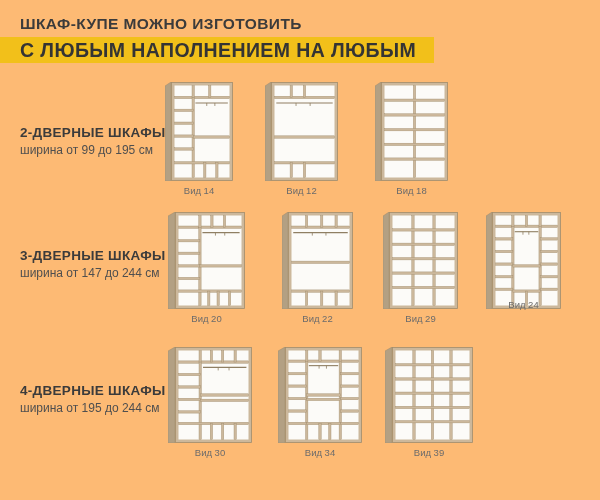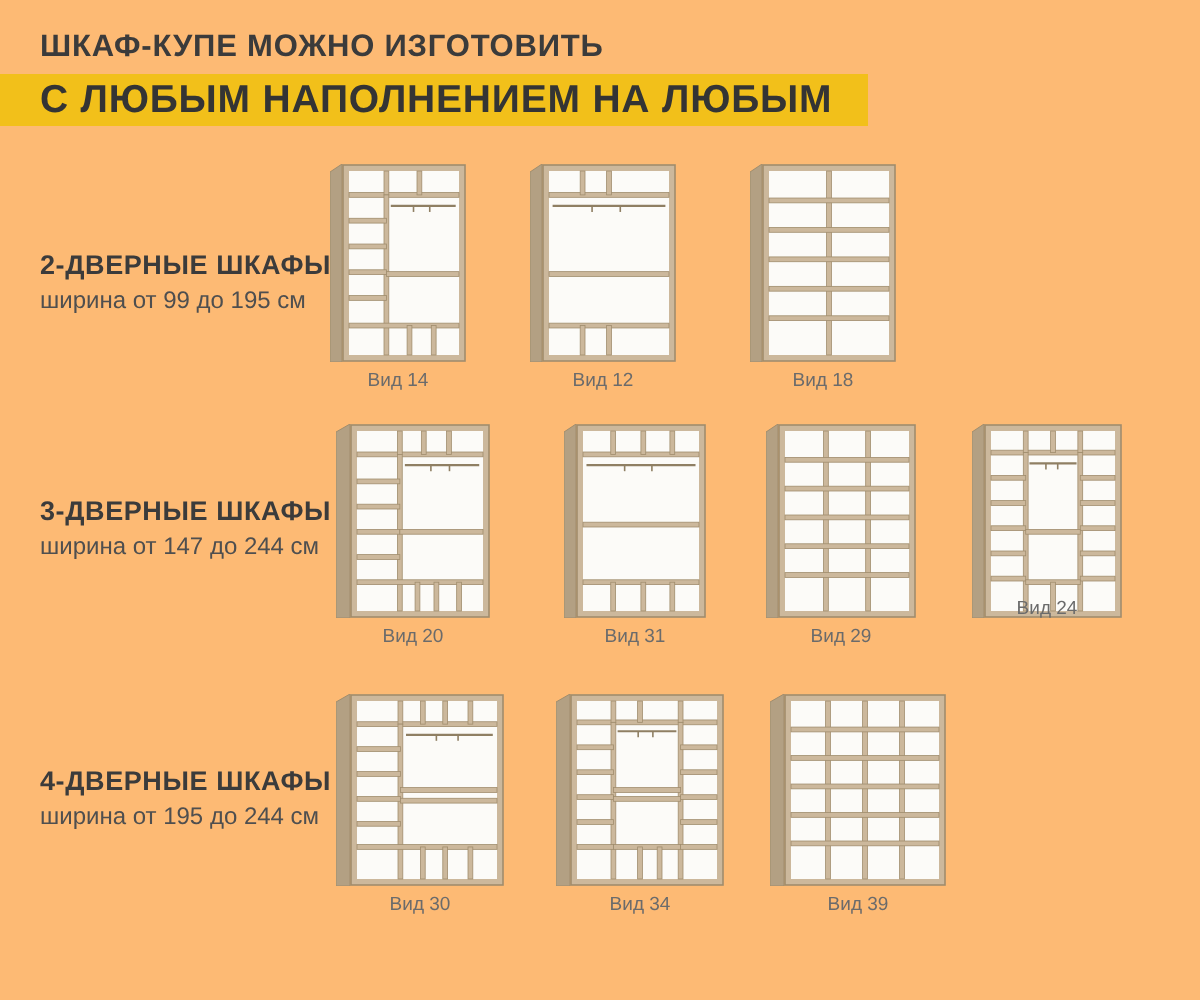--- a/index.html
+++ b/index.html
@@ -163,21 +163,21 @@
           <line x1="11.24" y1="20.6" x2="65.75999999999999" y2="20.6" stroke="#8f7f63" stroke-width="1.1"></line>
           <line x1="30.322" y1="20.6" x2="30.322" y2="23.6" stroke="#8f7f63" stroke-width="0.8"></line>
           <line x1="43.952" y1="20.6" x2="43.952" y2="23.6" stroke="#8f7f63" stroke-width="0.8"></line>
           <rect x="9.5" y="49.1" width="58" height="2.4" fill="#ccb89c" stroke="#a08d6d" stroke-width="0.4"></rect>
           <rect x="9.5" y="77.89999999999999" width="58" height="2.4" fill="#ccb89c" stroke="#a08d6d" stroke-width="0.4"></rect>
           <rect x="23.38" y="79.1" width="2.4" height="14.400000000000002" fill="#ccb89c" stroke="#a08d6d" stroke-width="0.4"></rect>
           <rect x="38.459999999999994" y="79.1" width="2.4" height="14.400000000000002" fill="#ccb89c" stroke="#a08d6d" stroke-width="0.4"></rect>
           <rect x="52.96" y="79.1" width="2.4" height="14.400000000000002" fill="#ccb89c" stroke="#a08d6d" stroke-width="0.4"></rect>
         </svg>
       </div>
-      <div class="vid-label" style="left: 282px; top: 313px; width: 71px;">Вид 31</div>
+      <div class="vid-label" style="left: 282px; top: 313px; width: 71px;">Вид 22</div>
       <div class="wardrobe" style="left: 383px; top: 212px; width: 75px;">
         <svg width="75" height="97" viewBox="0 0 75 97">
           <polygon points="0,4 6,0 6,97 0,97" fill="#b3a083" stroke="#a08d6d" stroke-width="0.5"></polygon>
           <rect x="6.5" y="0.5" width="68" height="96" fill="#ccb89c" stroke="#a08d6d" stroke-width="0.8"></rect>
           <rect x="9.5" y="3.5" width="62" height="90" fill="#fcfbf8"></rect>
           <rect x="28.76" y="3.5" width="2.4" height="90" fill="#ccb89c" stroke="#a08d6d" stroke-width="0.4"></rect>
           <rect x="49.839999999999996" y="3.5" width="2.4" height="90" fill="#ccb89c" stroke="#a08d6d" stroke-width="0.4"></rect>
           <rect x="9.5" y="16.7" width="62" height="2.4" fill="#ccb89c" stroke="#a08d6d" stroke-width="0.4"></rect>
           <rect x="9.5" y="31.099999999999998" width="62" height="2.4" fill="#ccb89c" stroke="#a08d6d" stroke-width="0.4"></rect>
           <rect x="9.5" y="45.49999999999999" width="62" height="2.4" fill="#ccb89c" stroke="#a08d6d" stroke-width="0.4"></rect>

